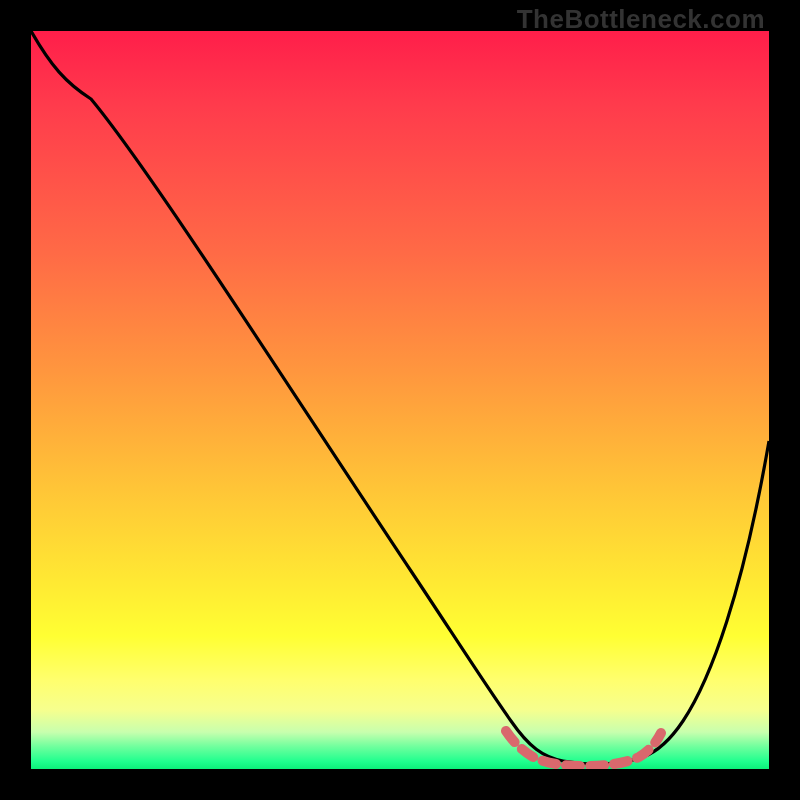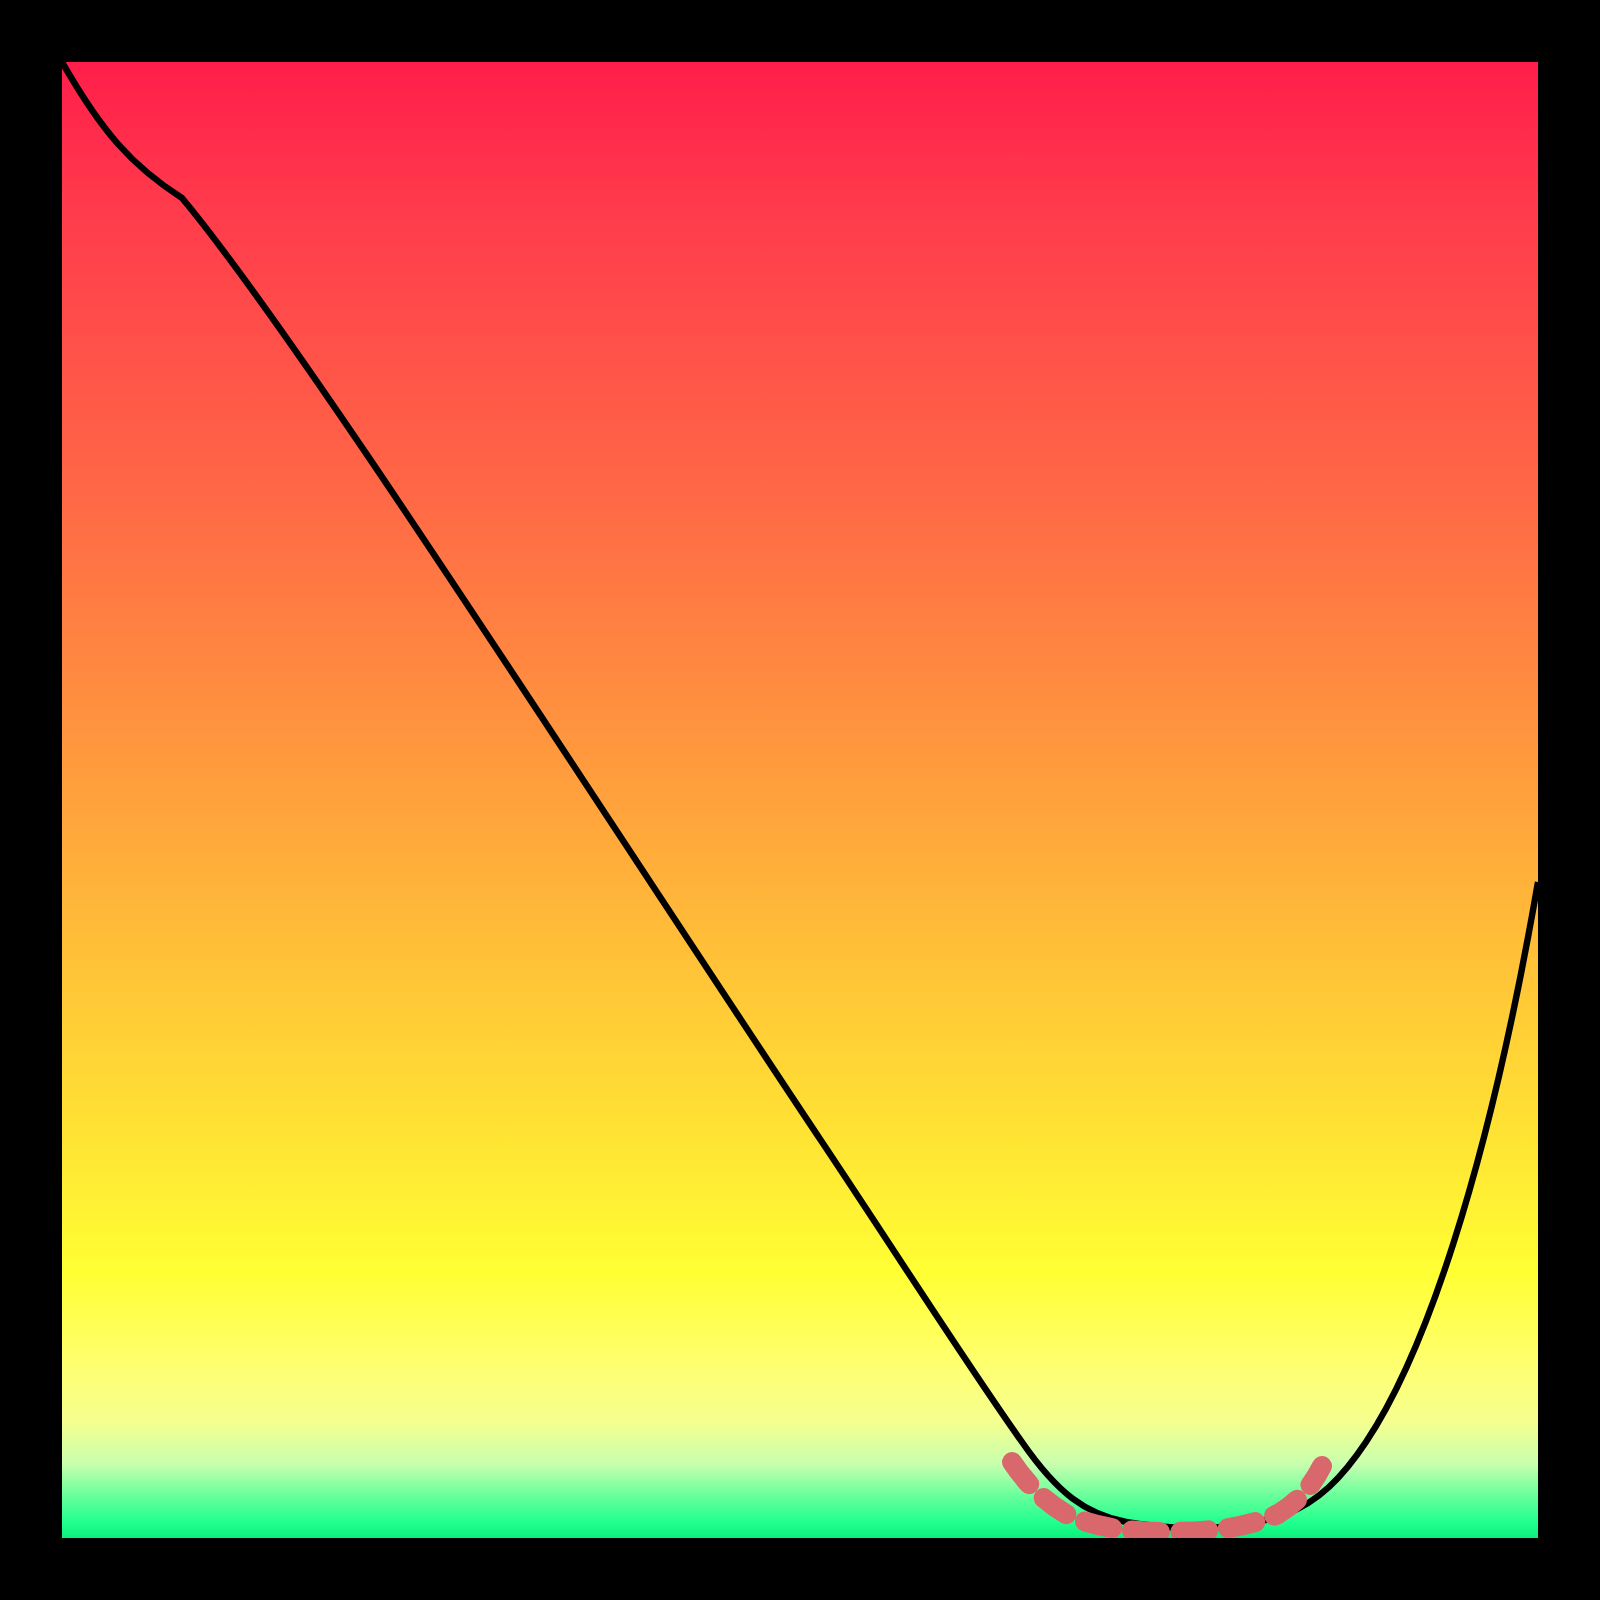--- a/index.html
+++ b/index.html
@@ -72,13 +72,14 @@
                C 628 720, 640 708, 652 690
                C 680 648, 712 560, 738 410" fill="none" stroke="#000" stroke-width="3.2"></path>
 
       <path d="M 475 700
                C 483 712, 492 720, 502 726
                C 517 733, 534 735, 552 735
                C 574 735, 592 733, 608 726
                C 618 720, 625 712, 630 702" fill="none" stroke="#d9686d" stroke-width="10" stroke-linecap="round" stroke-dasharray="14 10"></path>
     </svg>
   </div>
+  <div class="watermark">TheBottleneck.com</div>
 </div>
 
 </body></html>

